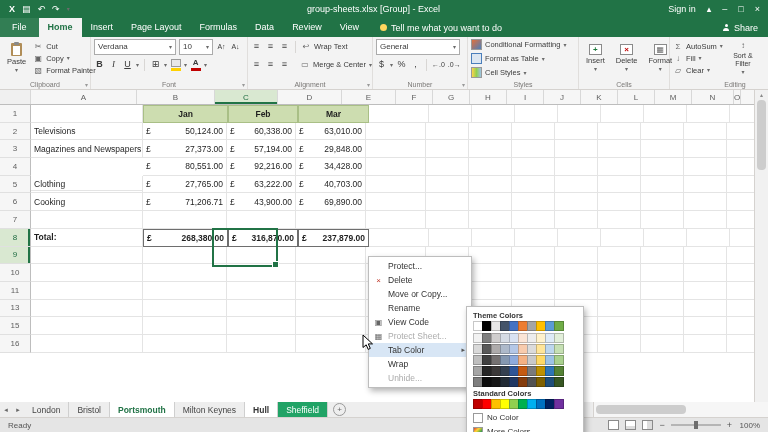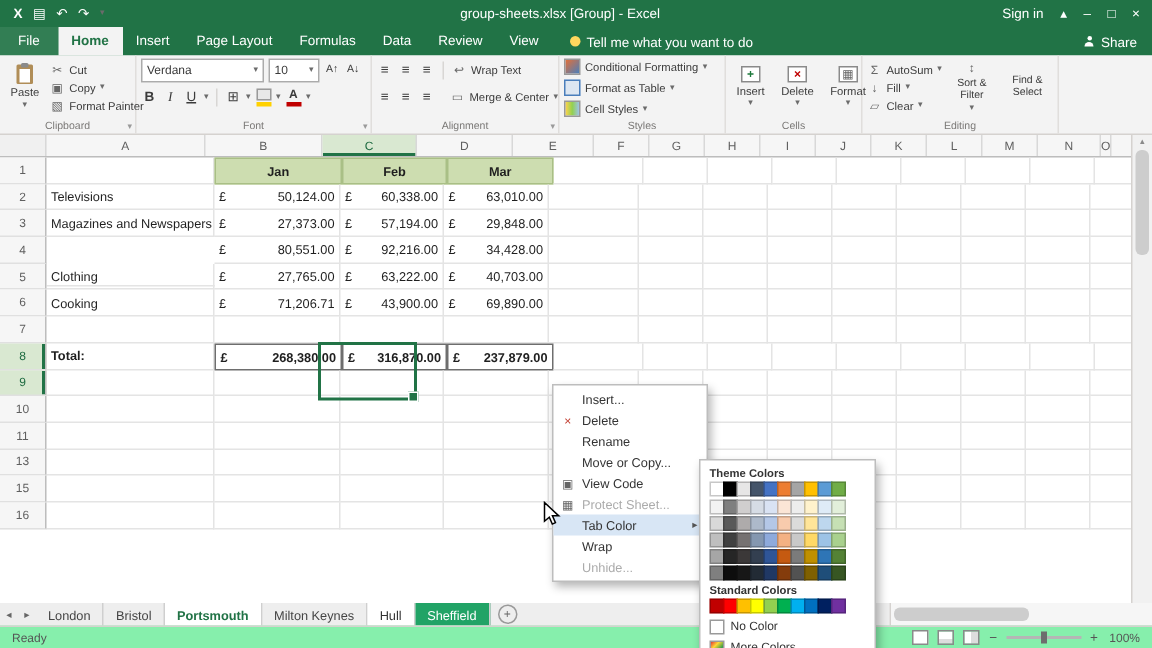--- a/index.html
+++ b/index.html
@@ -90,28 +90,28 @@
   .fillhandle{position:absolute;right:-3px;bottom:-3px;width:5px;height:5px;background:#217346;border:1px solid #fff}
   .vscroll{width:13px;background:#f1f1f1;border-left:1px solid #d5d2cf;display:flex;flex-direction:column;align-items:center;font-size:6px;color:#8a8a8a;padding:1px 0}
   .vthumb{width:9px;height:70px;background:#cdcdcd;border-radius:4px;margin-top:2px}
 
   
   .sheetbar{height:15px;background:#eee;display:flex;align-items:stretch;font-size:8.5px;color:#444;flex:none}
   .navarr{width:12px;display:flex;align-items:center;justify-content:center;color:#666;font-size:7px}
   .stabs{display:flex}
   .stab{padding:0 8px;display:flex;align-items:center;border-right:1px solid #cfcfcf;white-space:nowrap}
   .stab.active{background:#fff;color:#217346;font-weight:bold}
-  .stab.grouped{background:#fff;color:#333;font-weight:normal}
+  .stab.grouped{background:#fff;color:#333;font-weight:bold}
   .stab.colored{color:#fff;font-weight:normal}
   .addsheet{width:11px;height:11px;margin-left:5px;border:1px solid #9a9a9a;border-radius:50%;display:flex;align-items:center;justify-content:center;font-size:8px;color:#666;align-self:center}
   .hscroll{margin-left:auto;width:170px;background:#f6f6f6;border-left:1px solid #d5d2cf;display:flex;align-items:center;padding:0 2px}
   .hthumb{width:90px;height:9px;background:#cdcdcd;border-radius:4px}
 
   
-  .statusbar{height:14px;background:#86efac;border-top:1px solid #d5d2cf;display:flex;align-items:center;font-size:8px;color:#555;padding:0 8px;flex:none}
+  .statusbar{height:14px;background:#e5e5e5;border-top:1px solid #d5d2cf;display:flex;align-items:center;font-size:8px;color:#555;padding:0 8px;flex:none}
   .sb-right{margin-left:auto;display:flex;align-items:center;gap:6px}
   .viewic{width:9px;height:8px;border:1px solid #8a8a8a;background:#fff;display:inline-block}
   .viewic.pl{background:linear-gradient(#fff 60%,#ddd 60%)}
   .viewic.pb{background:linear-gradient(90deg,#fff 45%,#ddd 45%)}
   .zoomctl{font-size:9px;color:#555}
   .ztrack{width:50px;height:2px;background:#b5b5b5;position:relative}
   .zthumb{position:absolute;left:23px;top:-3px;width:4px;height:8px;background:#6d6d6d}
   .zoomval{min-width:22px;text-align:right}
 
   
@@ -267,20 +267,41 @@
               <span class="mico">▭</span>
               <span>Merge &amp; Center</span>
               <span class="dd">▾</span>
             </div>
         </div>
       </div>
       <div class="glabel">Alignment</div>
       <span class="launcher">▾</span>
     </div>
 
+    <div class="rgroup" style="width:88px">
+      <div class="gcol">
+        <div class="frow">
+          <div class="combo" style="width:76px">
+              <span>General</span>
+              <span class="dd">▾</span>
+            </div>
+        </div>
+        <div class="frow">
+          <span class="fbtn">$</span>
+          <span class="dd">▾</span>
+          <span class="fbtn">%</span>
+          <span class="fbtn">,</span>
+          <span class="vsep"></span>
+          <span class="fbtn" style="font-size:7px">←.0</span>
+          <span class="fbtn" style="font-size:7px">.0→</span>
+        </div>
+      </div>
+      <div class="glabel">Number</div>
+      <span class="launcher">▾</span>
+    </div>
 
     <div class="rgroup" style="width:104px">
       <div class="gcol" style="justify-content:space-between">
         <div class="mini">
             <span class="sico cf"></span>
             <span>Conditional Formatting</span>
             <span class="dd">▾</span>
           </div>
         <div class="mini">
             <span class="sico ft"></span>
@@ -689,33 +710,33 @@
           <div class="zthumb"></div>
         </div>
       <span class="zoomctl">+</span>
       <span class="zoomval">100%</span>
     </div>
   </div>
 
   <div class="cmenu">
       <div class="mi">
         <div class="mic"></div>
-        <div class="mlabel">Insert...</div>
+        <div class="mlabel">Protect...</div>
       </div>
       <div class="mi">
         <div class="mic red">×</div>
         <div class="mlabel">Delete</div>
       </div>
       <div class="mi">
         <div class="mic"></div>
-        <div class="mlabel">Rename</div>
+        <div class="mlabel">Move or Copy...</div>
       </div>
       <div class="mi">
         <div class="mic"></div>
-        <div class="mlabel">Move or Copy...</div>
+        <div class="mlabel">Rename</div>
       </div>
       <div class="mi">
         <div class="mic">▣</div>
         <div class="mlabel">View Code</div>
       </div>
       <div class="mi dis">
         <div class="mic">▦</div>
         <div class="mlabel">Protect Sheet...</div>
       </div>
       <div class="mi hl">

